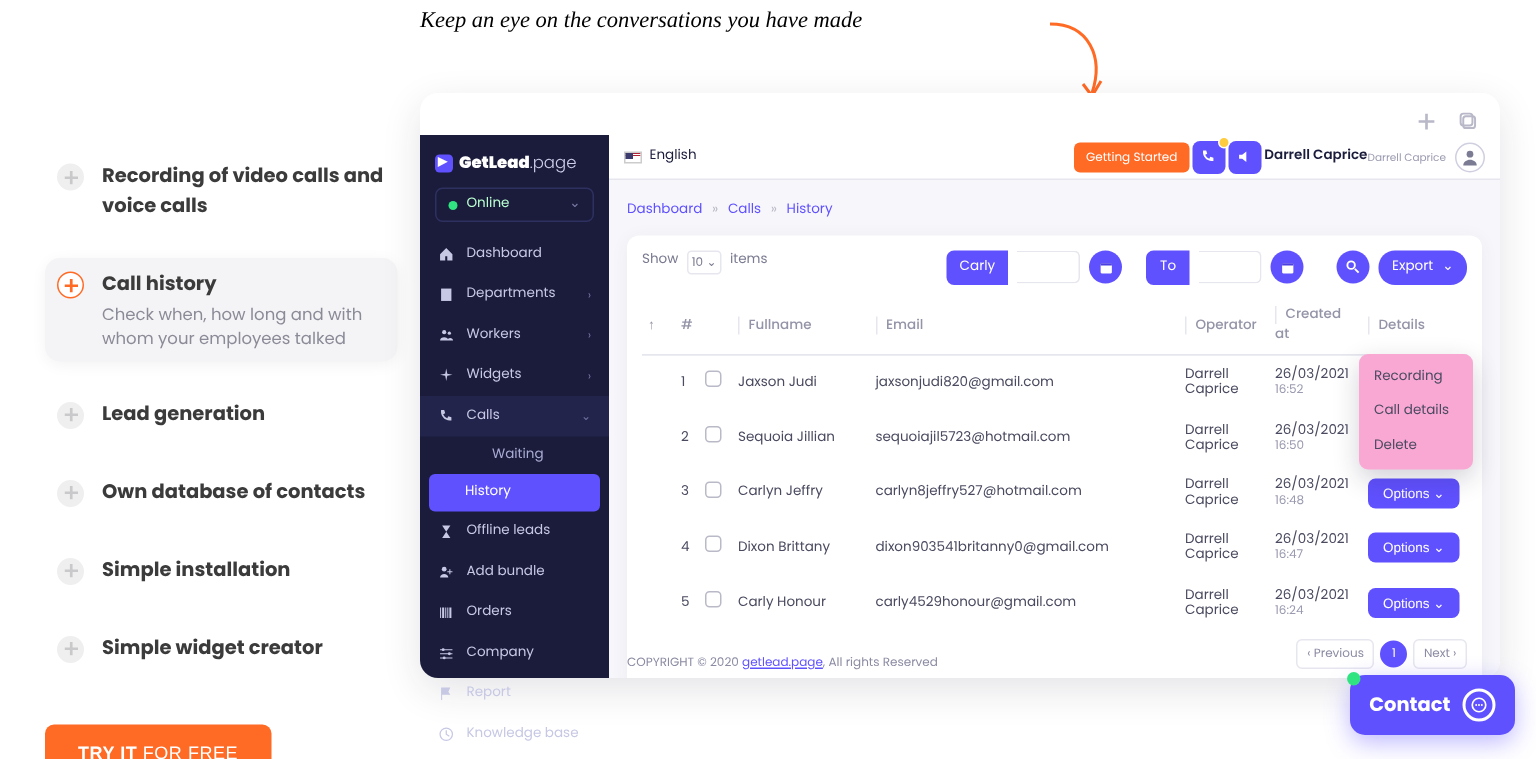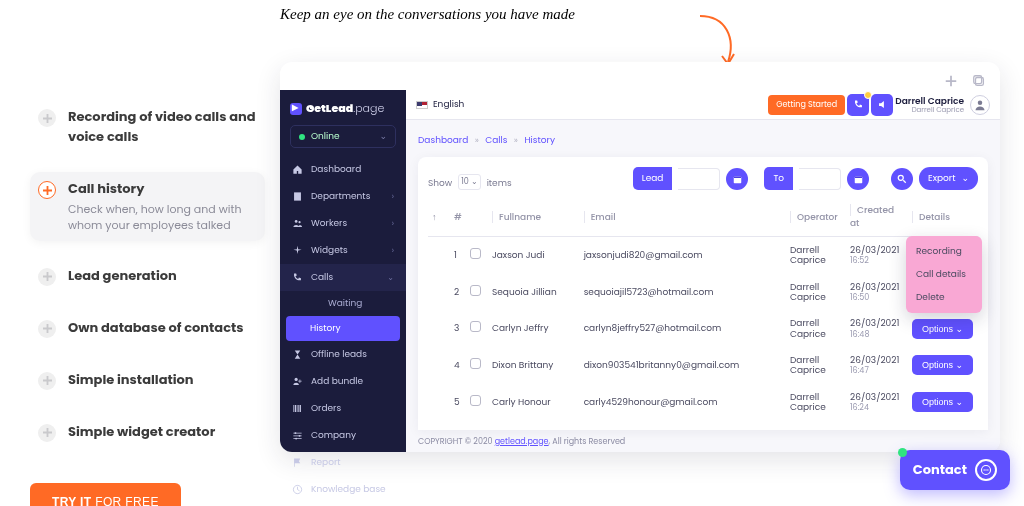--- a/index.html
+++ b/index.html
@@ -62,33 +62,33 @@
 
   
   .topbar{position:absolute;left:126px;right:0;top:28px;height:30px;background:#fff;border-bottom:1px solid var(--line);display:flex;align-items:center;padding:0 10px;font-size:9px;gap:2px}
   .flag{width:12px;height:8px;background:linear-gradient(#b22234 0%,#b22234 10%,#fff 10%,#fff 20%,#b22234 20%,#b22234 30%,#fff 30%,#fff 40%,#b22234 40%,#b22234 50%,#fff 50%);border:1px solid #ccc;position:relative}
   .flag::after{content:"";position:absolute;left:0;top:0;width:5px;height:4px;background:#3c3b6e}
   .pill{background:var(--brand-orange);color:#fff;font-size:8px;padding:4px 8px;border-radius:4px;margin-left:auto}
   .sq-btn{width:22px;height:22px;background:var(--brand-indigo);border-radius:5px;display:flex;align-items:center;justify-content:center;position:relative}
   .sq-btn svg{width:11px;height:11px;fill:#fff}
   .sq-btn .badge{position:absolute;top:-3px;right:-3px;width:8px;height:8px;border-radius:50%;background:#ffcc3f;border:1px solid #fff;font-size:5px;line-height:6px;text-align:center;color:#333}
   .user{display:flex;align-items:center;gap:6px}
-  .user .names{display:flex;flex-direction:column;align-items:flex-end;line-height:1}
+  .user .names{display:flex;flex-direction:row;align-items:flex-end;line-height:1}
   .user .names .n1{font-size:9px;font-weight:600}
   .user .names .n2{font-size:7px;color:#9a9ab0}
   .user .avatar{width:20px;height:20px;border-radius:50%;border:1px solid #cfcfe0;display:flex;align-items:center;justify-content:center}
   .user .avatar svg{width:12px;height:12px;fill:#7b7b93}
 
   
   .content{position:absolute;left:126px;right:0;top:58px;bottom:0;background:var(--bg);padding:10px 12px 0;border-radius:0 0 12px 0;overflow:hidden}
   .crumbs{font-size:9px;color:var(--brand-indigo);margin:4px 0 10px}
   .crumbs .sep{color:#b9b9c8;margin:0 4px}
 
   .panel{background:#fff;border-radius:8px 8px 0 0;padding:10px;font-size:9px;box-shadow:0 2px 12px rgba(30,30,60,0.06)}
-  .panel-top{display:flex;align-items:flex-end;gap:6px;margin-bottom:8px;color:#7a7a91}
+  .panel-top{display:flex;align-items:flex-start;gap:6px;margin-bottom:8px;color:#7a7a91}
   .panel-top .picker{border:1px solid var(--line);border-radius:3px;padding:1px 2px;font-size:8px;background:#fff}
   .chip{background:var(--brand-indigo);color:#fff;border:none;border-radius:11px;font-size:9px;padding:5px 9px;display:inline-flex;align-items:center;gap:6px}
   .chip .cal{width:9px;height:9px;fill:#fff}
   .date-input{border:1px solid var(--line);height:22px;width:42px;border-radius:0 4px 4px 0;border-left:none}
   .chip.square{width:22px;height:22px;padding:0;justify-content:center}
 
   table{width:100%;border-collapse:collapse;font-size:9px}
   thead th{color:#9494a8;text-align:left;font-weight:500;padding:6px 4px;border-bottom:1px solid var(--line)}
   thead th .bar{border-left:1px solid var(--line);padding-left:6px}
   tbody td{padding:8px 4px;color:#4a4a60;vertical-align:middle}
@@ -361,21 +361,21 @@
       <span class="sep">»</span>
       <span>History</span>
     </div>
 
     <div class="panel">
       <div class="panel-top">
         <span>Show</span>
         <span class="picker"><span>10</span> ⌄</span>
         <span>items</span>
         <span style="flex:1"></span>
-        <span class="chip" style="border-radius:5px 0 0 5px">Lead</span>
+        <span class="chip" style="border-radius:5px 0 0 5px">Carly</span>
           <input class="date-input" style="">
           <span class="chip square">
             <svg class="cal" viewBox="0 0 12 12">
               <rect x="1" y="2" width="10" height="9" rx="1" fill="#fff"></rect>
               <rect x="1" y="2" width="10" height="2" fill="#4c3fe0"></rect>
             </svg>
           </span>
         <span style="width:4px"></span>
         <span class="chip" style="border-radius:5px 0 0 5px">To</span>
           <input class="date-input" style="">
@@ -455,20 +455,25 @@
               <td><span class="chk"></span></td>
               <td>Carly Honour</td>
               <td>carly4529honour@gmail.com</td>
               <td class="twol">Darrell<br><span>Caprice</span></td>
               <td class="twol">26/03/2021<br><span class="sub">16:24</span></td>
               <td><button class="opt-btn">Options ⌄</button></td>
             </tr>
           </tbody>
       </table>
 
+      <div class="pager">
+        <span class="pg">‹ Previous</span>
+        <span class="pg cur">1</span>
+        <span class="pg">Next ›</span>
+      </div>
 
       <div class="dropdown">
         <div>Recording</div>
         <div>Call details</div>
         <div>Delete</div>
       </div>
     </div>
   </div>
 
   <div class="copyright">

